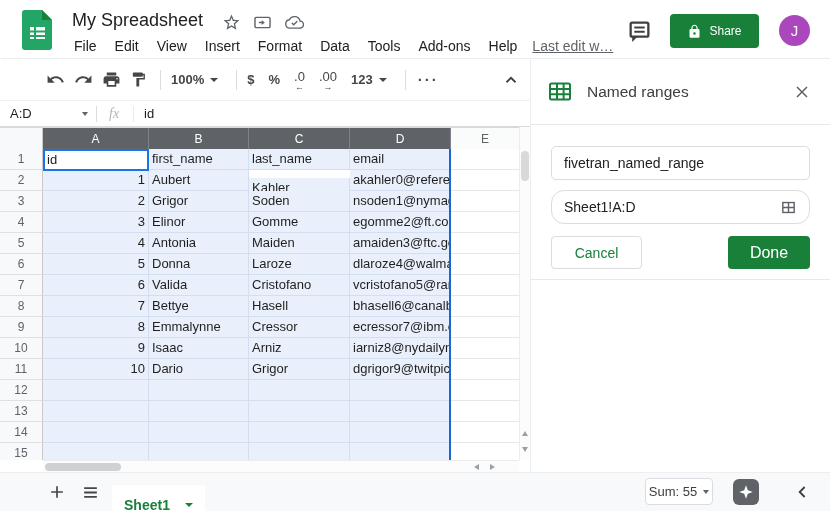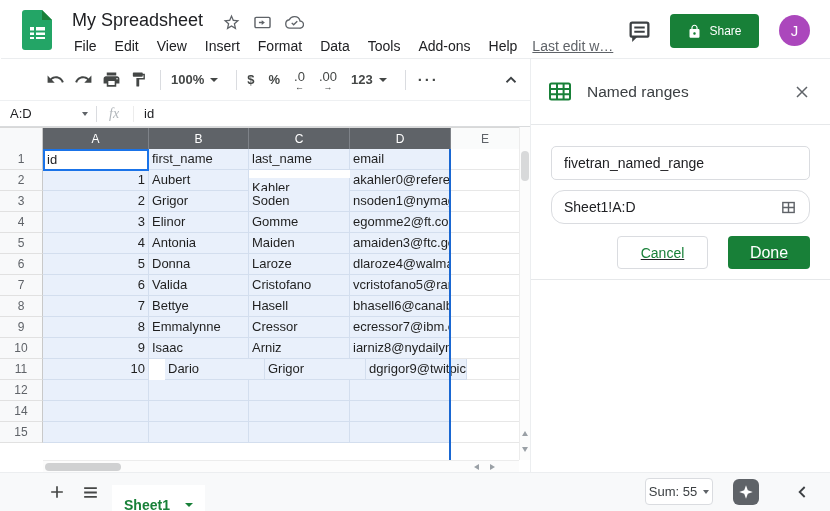--- a/index.html
+++ b/index.html
@@ -77,21 +77,21 @@
   #panel { position:absolute; left:530px; top:59px; width:300px; height:413px; background:#fff; border-left:1px solid #eceef0; }
   #panel-header { height:65px; display:flex; align-items:center; padding:0 18px; }
   #panel-title { font-size:15.5px; color:#3c4043; margin-left:16px; flex:1; }
   #panel-close { width:20px; height:20px; color:#5f6368; }
   .panel-divider { height:1px; background:#e6e8ea; }
   #panel-body { padding:4px 20px; }
   .p-input { height:34px; border:1px solid #dadce0; border-radius:5px; display:flex; align-items:center; padding:0 12px; font-size:14px; color:#202124; background:#fff; }
   #input-name { margin-top:17px; }
   #input-range { margin-top:10px;border-radius:13px; }
   .p-input .val { flex:1; white-space:nowrap; }
-  #btn-row { margin-top:12px; display:flex; justify-content:flex-end; gap:20px;text-decoration:underline; }
+  #btn-row { margin-top:12px; display:flex; justify-content:space-between; gap:20px; }
   #cancel-btn { width:91px; height:33px; border:1px solid #dadce0; border-radius:4px; background:#fff; color:#188038; font-size:14px; font-weight:500; display:flex; align-items:center; justify-content:center; }
   #done-btn { width:82px; height:33px; border-radius:4px; background:#188038; color:#fff; font-size:16px; font-weight:500; display:flex; align-items:center; justify-content:center; }
   #panel-divider2 { margin:10px -20px 0 -20px; height:1px; background:#e6e8ea; }
 
   
   #bottombar { position:absolute; left:0; top:472px; width:830px; height:39px; background:#f8f9fa; border-top:1px solid #eceef0; }
   #add-sheet { position:absolute; left:44px; top:6px; width:26px; height:26px; color:#454746; display:flex; align-items:center; justify-content:center; }
   #all-sheets { position:absolute; left:77px; top:6px; width:26px; height:26px; color:#454746; display:flex; align-items:center; justify-content:center; }
   #sheet-tab { position:absolute; left:112px; top:12px; width:93px; height:39px; background:#fff; display:flex; align-items:center; justify-content:center; gap:15px; }
   #sheet-tab .tab-label { font-size:14px; font-weight:700; color:#188038; }
@@ -316,27 +316,35 @@
           <div class="rowhdr">10</div>
           <div class="cell sel num" style="width: 106px;">9</div>
           <div class="cell sel" style="width: 100px;">Isaac</div>
           <div class="cell sel" style="width: 101px;">Arniz</div>
           <div class="cell sel" style="width: 101px;">iarniz8@nydailynews.com</div>
           <div class="cell plain" style="width: 69px;"></div>
         </div>
         <div class="grow">
           <div class="rowhdr">11</div>
           <div class="cell sel num" style="width: 106px;">10</div>
-          <div class="cell sel" style="width: 100px; margin-left: 16px;">Dario</div>
+          <div class="cell sel" style="width: 100px;">Dario</div>
           <div class="cell sel" style="width: 101px;">Grigor</div>
           <div class="cell sel" style="width: 101px;">dgrigor9@twitpic.com</div>
           <div class="cell plain" style="width: 69px;"></div>
         </div>
         <div class="grow">
           <div class="rowhdr">12</div>
+          <div class="cell sel num" style="width: 106px;"></div>
+          <div class="cell sel" style="width: 100px;"></div>
+          <div class="cell sel" style="width: 101px;"></div>
+          <div class="cell sel" style="width: 101px;"></div>
+          <div class="cell plain" style="width: 69px;"></div>
+        </div>
+        <div class="grow">
+          <div class="rowhdr">13</div>
           <div class="cell sel num" style="width: 106px;"></div>
           <div class="cell sel" style="width: 100px;"></div>
           <div class="cell sel" style="width: 101px;"></div>
           <div class="cell sel" style="width: 101px;"></div>
           <div class="cell plain" style="width: 69px;"></div>
         </div>
         <div class="grow">
           <div class="rowhdr">14</div>
           <div class="cell sel num" style="width: 106px;"></div>
           <div class="cell sel" style="width: 100px;"></div>

